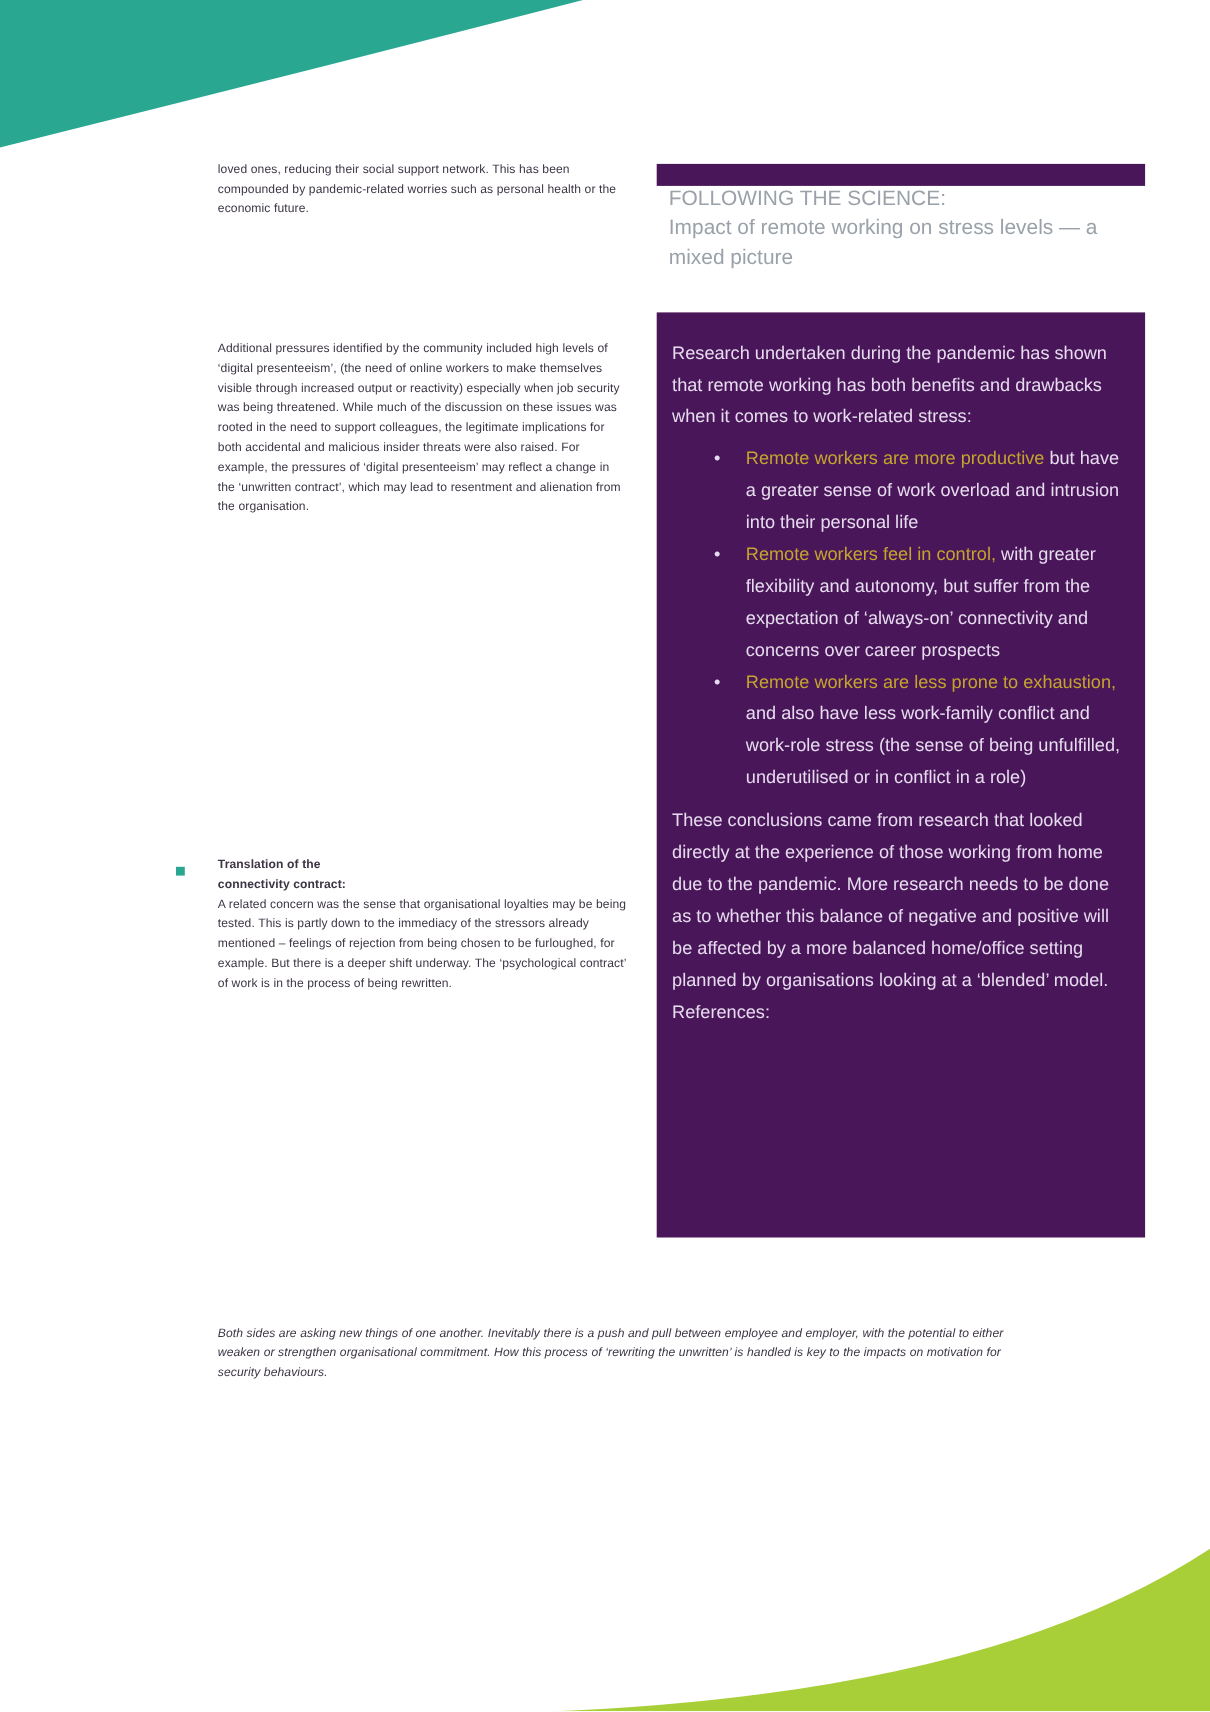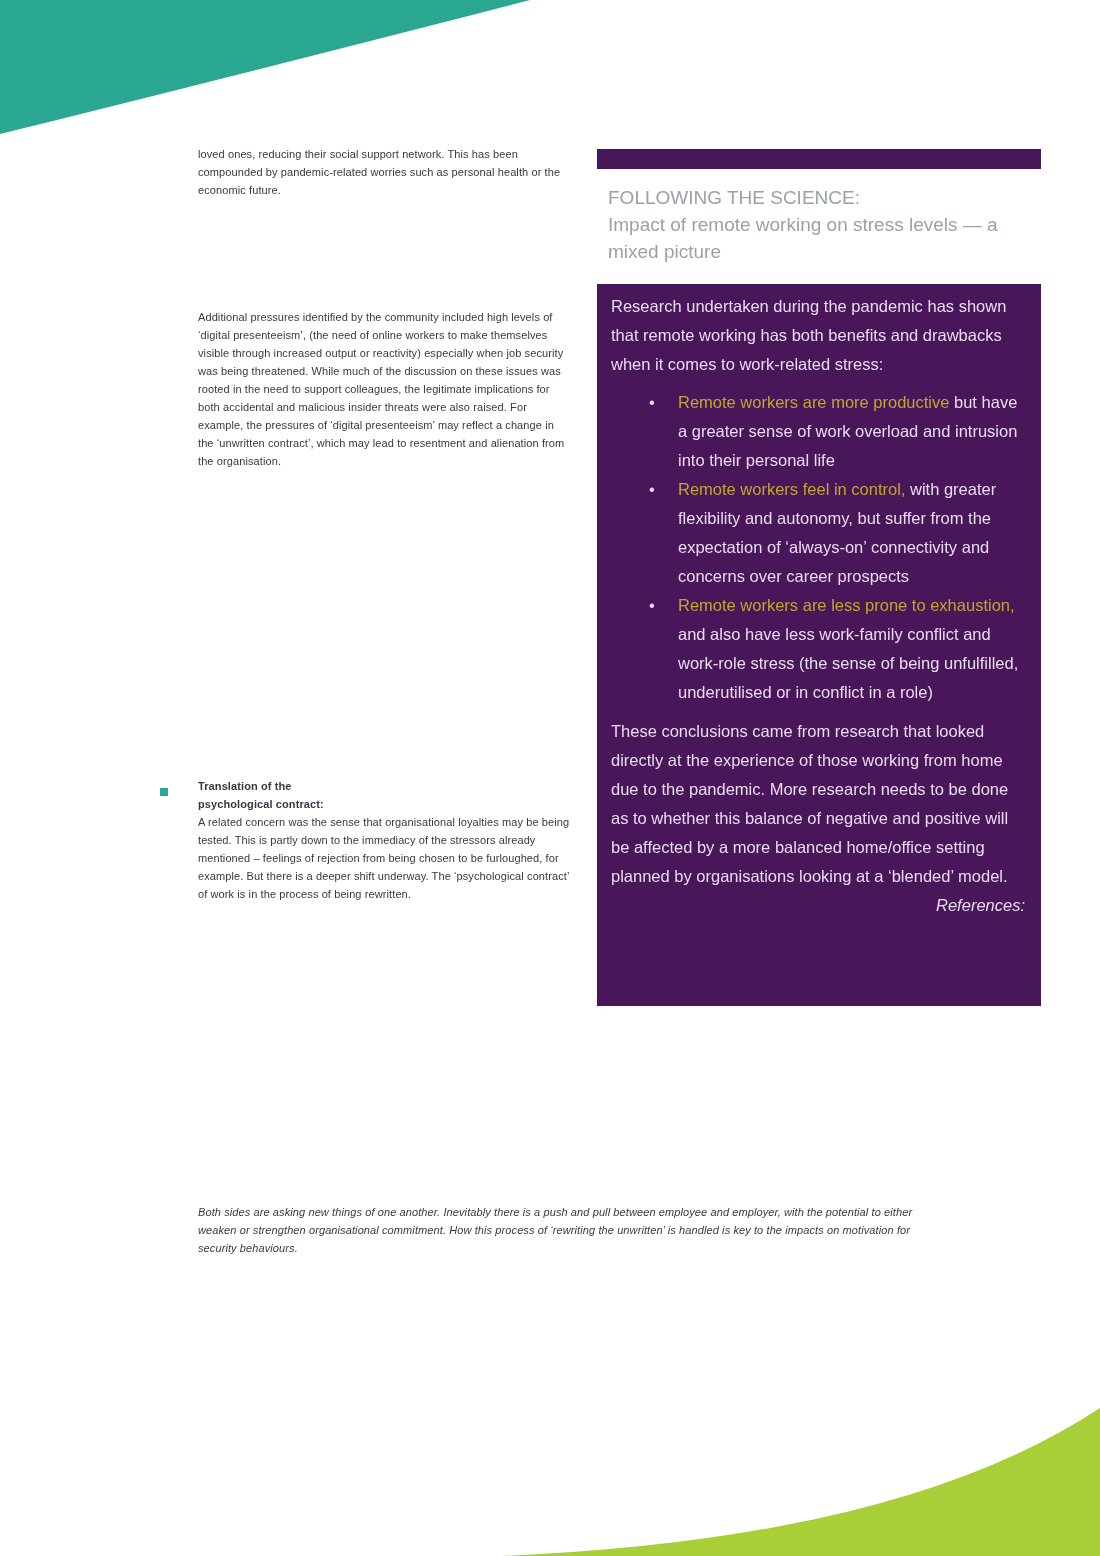--- a/index.html
+++ b/index.html
@@ -13,33 +13,33 @@
   .logo{position:absolute;top:24px;left:924px;width:136px;height:118px;}
   .body-text{position:absolute;color:#3d3545;font-size:11px;line-height:18px;letter-spacing:.1px;}
   .para-1{left:198px;top:134px;width:374px;}
   .para-2{left:198px;top:296px;width:374px;margin-top:12px;}
   .bullet-item{left:160px;top:777px;width:412px;}
   .bullet-square{position:absolute;left:0;top:11px;width:8px;height:8px;background:#2aa791;}
   .bullet-content{margin-left:38px;width:374px;}
   .bullet-heading{font-weight:bold;}
   .footer-para{left:198px;top:1192px;width:748px;font-style:italic;}
   .accent-bar{position:absolute;left:597px;top:149px;width:444px;height:20px;background:#491759;}
-  .section-head{position:absolute;left:608px;top:184px;width:420px;color:#9aa1a8;font-size:19px;line-height:27px;font-weight:400;}
+  .section-head{position:absolute;left:608px;top:167px;width:420px;color:#9aa1a8;font-size:19px;line-height:27px;font-weight:400;}
   .callout{
-    position:absolute;left:597px;top:284px;width:444px;height:722px;background:#491759;
-    box-sizing:border-box;padding:8px 16px 0 14px;color:#e7dcef;font-size:16.5px;line-height:29px;
+    position:absolute;left:597px;top:284px;width:444px;height:841px;background:#491759;
+    box-sizing:border-box;padding:23px 16px 0 14px;color:#e7dcef;font-size:16.5px;line-height:29px;
     overflow:hidden;
   }
   .callout p{margin:0;}
   .callout ul{list-style:none;margin:9px 0 10px 0;padding:0;}
   .callout li{position:relative;padding-left:67px;}
   .callout li::before{content:"\2022";position:absolute;left:38px;top:0;color:#e7dcef;}
   .hl{color:#c4a42e;}
   .conclusion{margin-top:14px;}
-  .refs-label{margin-top:28px;font-style:italic;text-align:right;}
+  .refs-label{margin-top:28px;}
 </style>
 </head>
 <body>
 
 <div class="page">
 
   <svg class="swoosh swoosh-top" width="560" height="145" viewBox="0 0 560 145" aria-hidden="true">
     <path d="M0 0 H530 Q250 72 0 134 Z" fill="#2aa791"></path>
   </svg>
 
@@ -49,21 +49,21 @@
 
 
   <p class="body-text para-1">loved ones, reducing their social support network. This has been compounded by pandemic-related worries such as personal health or the economic future.</p>
 
   <p class="body-text para-2">Additional pressures identified by the community included high levels of ‘digital presenteeism’, (the need of online workers to make themselves visible through increased output or reactivity) especially when job security was being threatened. While much of the discussion on these issues was rooted in the need to support colleagues, the legitimate implications for both accidental and malicious insider threats were also raised. For example, the pressures of ‘digital presenteeism’ may reflect a change in the ‘unwritten contract’, which may lead to resentment and alienation from the organisation.</p>
 
   <div class="body-text bullet-item">
     <span class="bullet-square"></span>
     <div class="bullet-content">
       <div class="bullet-heading">Translation of the</div>
-      <div class="bullet-heading">psychological contract:</div>
+      <div class="bullet-heading">connectivity contract:</div>
       <div>A related concern was the sense that organisational loyalties may be being tested. This is partly down to the immediacy of the stressors already mentioned – feelings of rejection from being chosen to be furloughed, for example. But there is a deeper shift underway. The ‘psychological contract’ of work is in the process of being rewritten.</div>
     </div>
   </div>
 
   <div class="accent-bar"></div>
   <div class="section-head">
     <div>FOLLOWING THE SCIENCE:</div>
     <div>Impact of remote working on stress levels — a mixed picture</div>
   </div>
 

